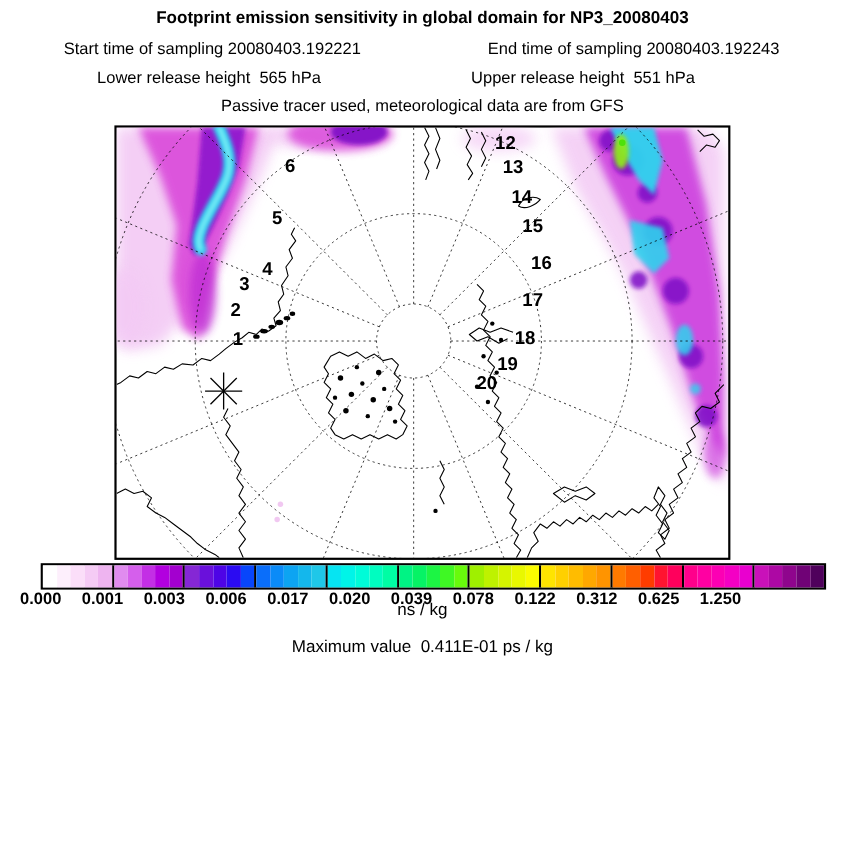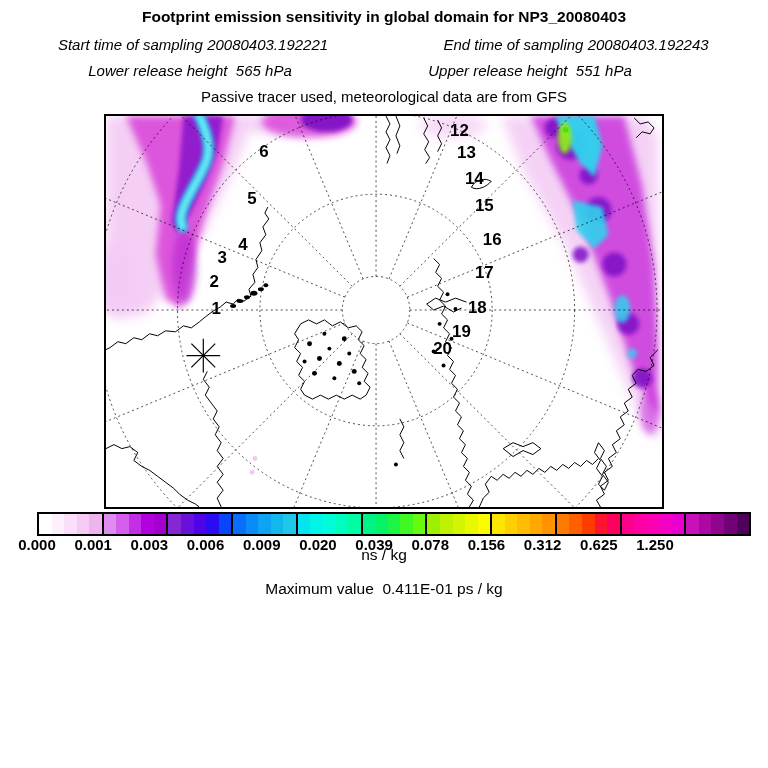--- a/index.html
+++ b/index.html
@@ -1,21 +1,21 @@
 <!DOCTYPE html>
 <html><head>
 <meta charset="utf-8">
 <style>
   html,body{margin:0;padding:0;background:#fff;}
   body{width:768px;height:768px;position:relative;overflow:hidden;
        font-family:"Liberation Sans", sans-serif;color:#000;}
   .abs{position:absolute;}
   .ctr{left:0;width:768px;text-align:center;}
   .hdr-title{top:8px;font-size:15.5px;font-weight:700;}
-  .hdr-line{font-size:15px;white-space:pre;transform:translateX(-50%);font-style:italic;}
+  .hdr-line{font-size:15px;white-space:pre;transform:translateX(-50%);}
   .footer-line{font-size:15.5px;white-space:pre;}
   
   #map-box{left:104px;top:114px;width:560px;height:395px;
            border:2px solid #000;box-sizing:border-box;background:#fff;}
   #map-svg{width:100%;height:100%;display:block;}
   .coast{fill:none;stroke:#000;stroke-width:1;stroke-linejoin:round;}
   .isle{fill:#000;stroke:none;}
   .grat{fill:none;stroke:#000;stroke-width:0.7;stroke-dasharray:2 3;}
   .traj-num{font-family:"Liberation Sans",sans-serif;font-size:17px;
             font-weight:700;text-anchor:middle;fill:#000;}
@@ -266,23 +266,23 @@
       <div class="cb-cell" style="background: rgb(143, 5, 141);"></div>
       <div class="cb-cell" style="background: rgb(112, 2, 118);"></div>
       <div class="cb-cell" style="background: rgb(79, 1, 92);"></div>
     </div>
   </div>
 <div id="colorbar-ticks" class="abs">
     <span class="cb-tick" style="left: 0%;">0.000</span>
     <span class="cb-tick" style="left: 9.09091%;">0.001</span>
     <span class="cb-tick" style="left: 18.1818%;">0.003</span>
     <span class="cb-tick" style="left: 27.2727%;">0.006</span>
-    <span class="cb-tick" style="left: 36.3636%;">0.009</span>
+    <span class="cb-tick" style="left: 36.3636%;">0.017</span>
     <span class="cb-tick" style="left: 45.4545%;">0.020</span>
     <span class="cb-tick" style="left: 54.5455%;">0.039</span>
     <span class="cb-tick" style="left: 63.6364%;">0.078</span>
-    <span class="cb-tick" style="left: 72.7273%;">0.156</span>
+    <span class="cb-tick" style="left: 72.7273%;">0.122</span>
     <span class="cb-tick" style="left: 81.8182%;">0.312</span>
     <span class="cb-tick" style="left: 90.9091%;">0.625</span>
     <span class="cb-tick" style="left: 100%;">1.250</span>
   </div>
 <div class="abs ctr footer-line" style="top:546px;">ns / kg</div>
 <div class="abs ctr footer-line" style="top:580px;">Maximum value  0.411E-01 ps / kg</div>
 
 </body></html>

